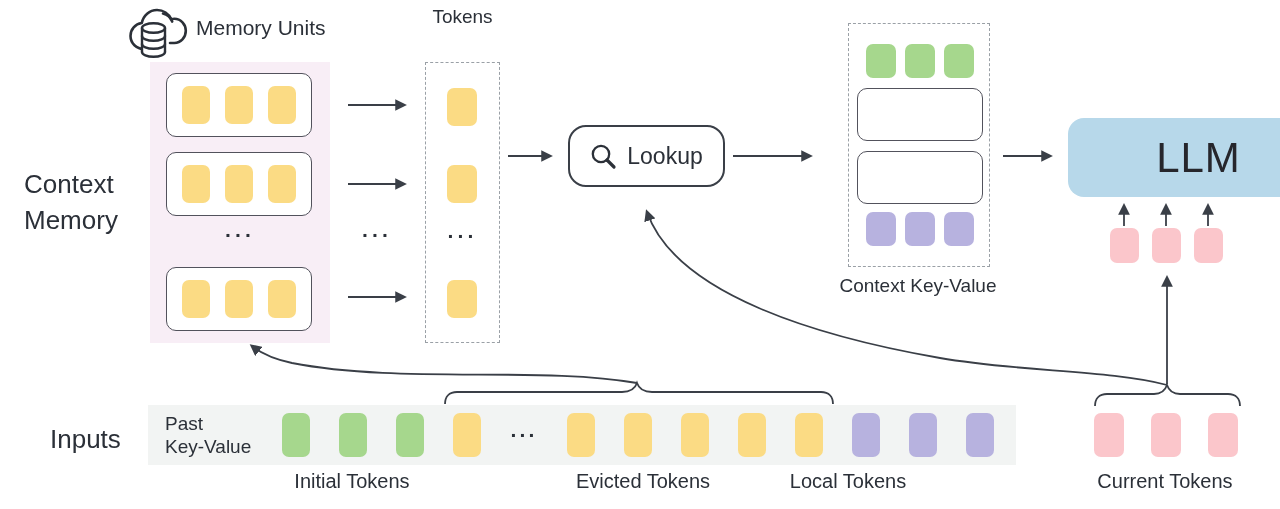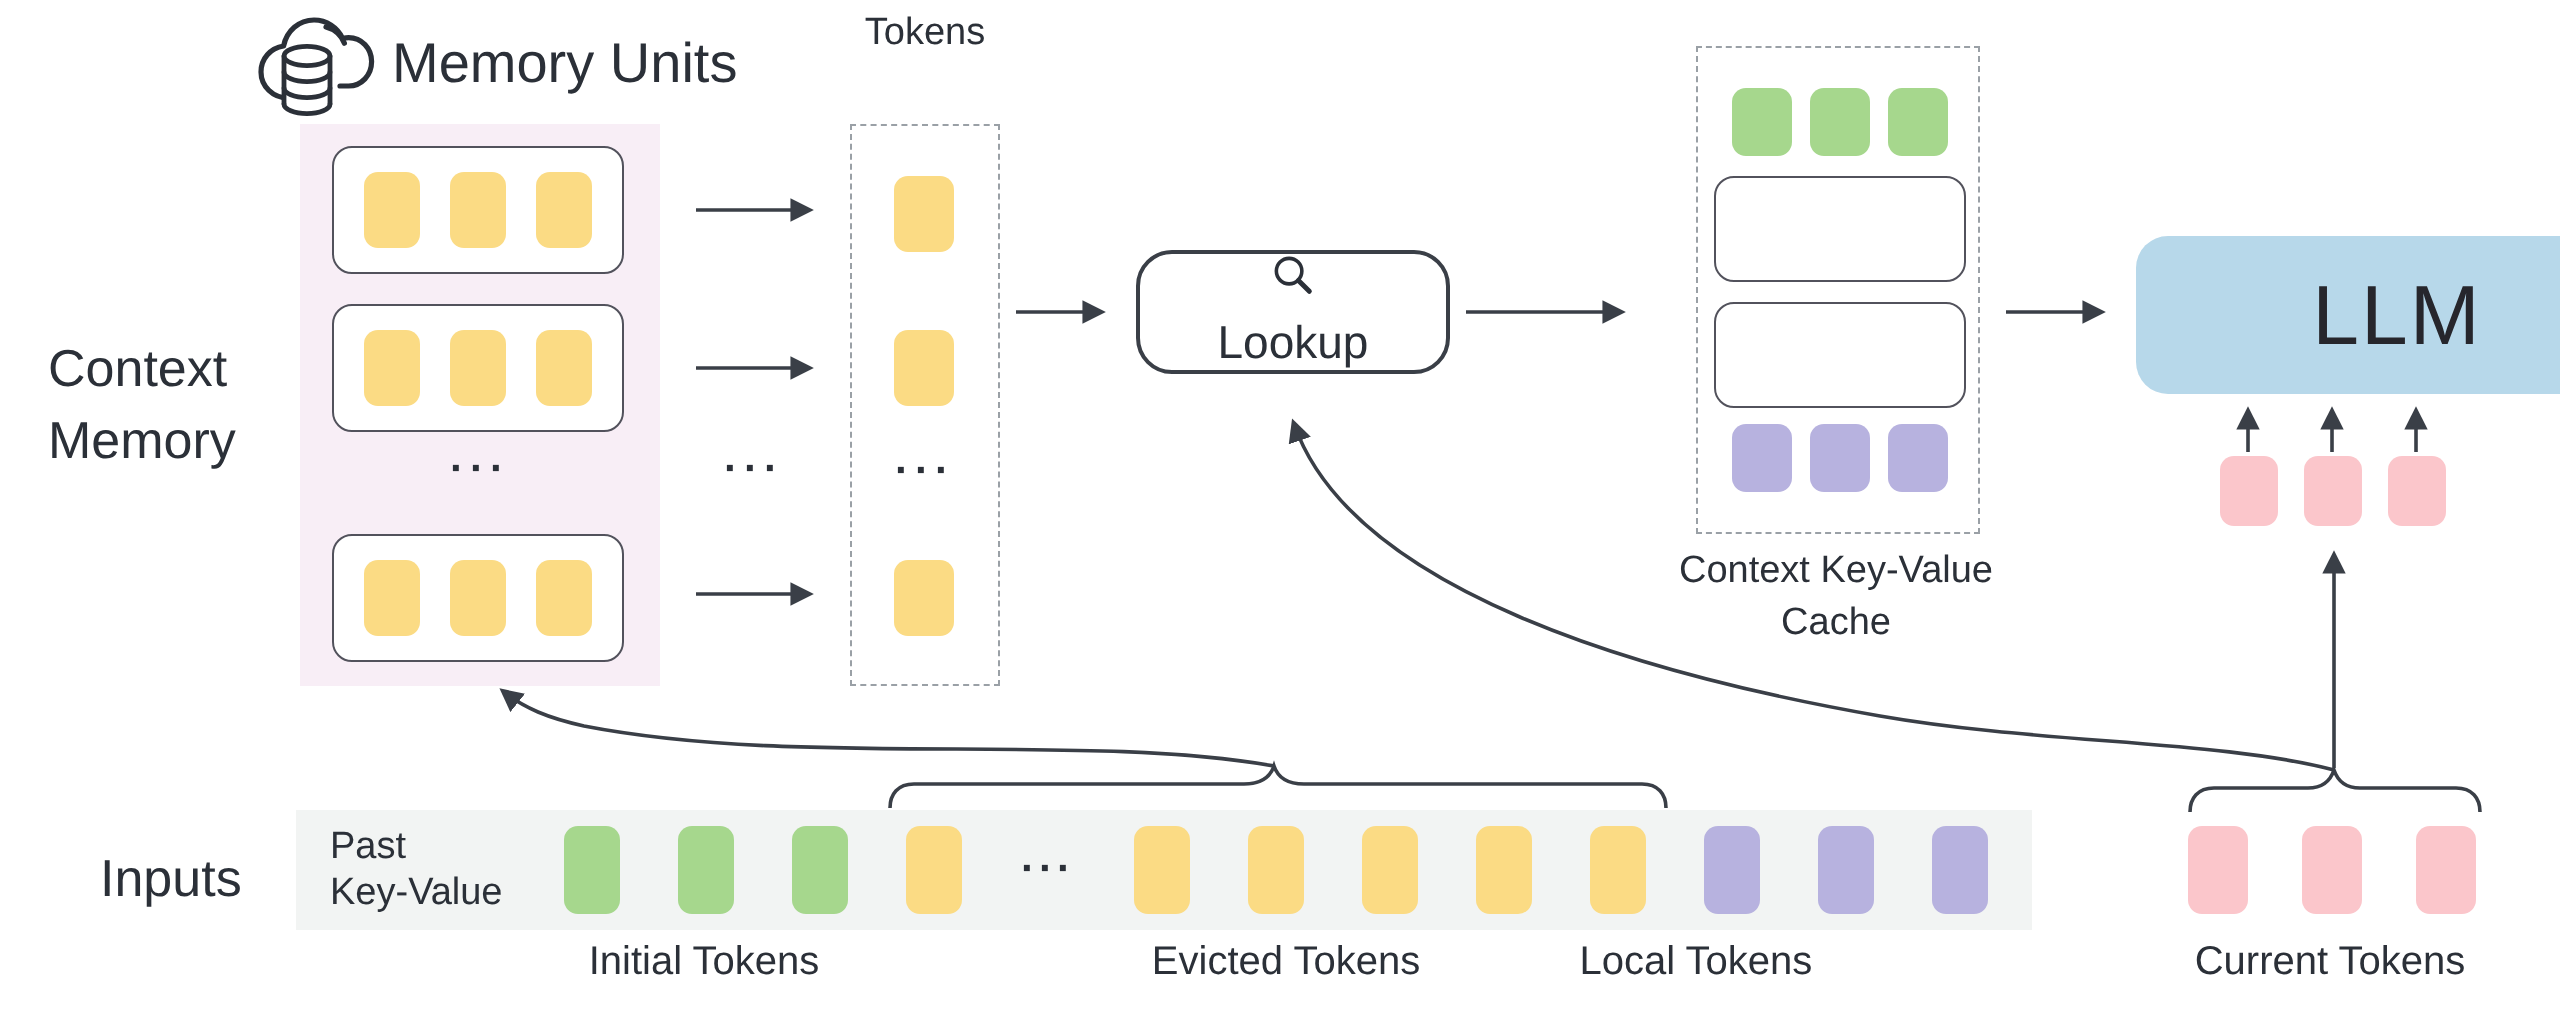--- a/index.html
+++ b/index.html
@@ -29,21 +29,21 @@
   .llm-in .token{width:29px;height:35px;}
   .seq{display:flex;gap:29px;align-items:center;}
   .seq .token{width:28px;height:44px;}
   .cur-row{display:flex;gap:27px;}
   .cur-row .token{width:30px;height:44px;}
   .dots{font-size:21px;font-weight:bold;letter-spacing:3px;color:var(--text);line-height:1;}
   .seq-dots{width:28px;text-align:center;font-size:21px;font-weight:bold;letter-spacing:2px;}
   
   .lookup{left:568px;top:125px;width:157px;height:62px;border:2px solid var(--line);
     border-radius:18px;background:#fff;display:flex;align-items:center;justify-content:center;
-    gap:10px;box-sizing:border-box;font-size:23px;flex-direction:column;}
+    gap:10px;box-sizing:border-box;font-size:23px;}
   
   .llm{left:1068px;top:118px;width:197px;height:79px;background:var(--llm-blue);border-radius:16px;
     display:flex;align-items:center;justify-content:center;font-size:42px;font-weight:500;
     letter-spacing:1px;color:#26262c;padding-left:32px;}
   
   .band{left:148px;top:405px;width:868px;height:60px;background:var(--inputs-bg);text-decoration:underline;}
   .small-label{font-size:19px;line-height:26px;text-align:center;}
   .seq-label{font-size:20px;width:170px;text-align:center;}
   svg.overlay{position:absolute;left:0;top:0;pointer-events:none;}
   .ln{stroke:var(--line);stroke-width:1.8;fill:none;}
@@ -63,21 +63,21 @@
   <svg class="abs" style="left:126px;top:4px;" width="64" height="58" viewBox="0 0 64 58">
     <path class="ic" stroke-width="2.6" d="M18 45 C10.5 45 4.5 39.2 4.5 32 C4.5 25.3 9.2 20 15.8 19 C17.3 11.4 23.5 6 31 6 C37.3 6 42.8 9.7 45.3 15.2 C46.3 15 47.3 14.8 48.3 14.8 C54.8 14.8 59.8 20.2 59.8 26.8 C59.8 33.6 54.8 39 48.3 39 L44 39"></path>
     <path class="ic" stroke-width="2.6" d="M37 9.5 C41.2 10.6 44.6 13.6 46.2 17.6"></path>
     <path d="M16 24 L16 48 A11.5 4.8 0 0 0 39 48 L39 24 Z" fill="#ffffff" stroke="none"></path>
     <ellipse cx="27.5" cy="24" rx="11.5" ry="4.8" fill="#ffffff" class="ic" stroke-width="2.4"></ellipse>
     <path class="ic" stroke-width="2.4" d="M16 24 L16 48 M39 24 L39 48"></path>
     <path class="ic" stroke-width="2.4" d="M16 48 A11.5 4.8 0 0 0 39 48"></path>
     <path class="ic" stroke-width="2.4" d="M16 32 A11.5 4.8 0 0 0 39 32"></path>
     <path class="ic" stroke-width="2.4" d="M16 40 A11.5 4.8 0 0 0 39 40"></path>
   </svg>
-  <div class="abs lbl" style="left:196px;top:16px;font-size:28px;">Memory Units</div>
+  <div class="abs lbl" style="left:196px;top:16px;font-size:21px;">Memory Units</div>
 
   <div class="abs small-label" style="left:385px;top:4px;width:155px;">
     <div>Tokens</div>
   </div>
 
   <div class="abs memory-panel">
     <div class="abs unit-box mem-unit" style="top:11px;">
         <div class="token" style="background: rgb(251, 219, 132);"></div>
         <div class="token" style="background: rgb(251, 219, 132);"></div>
         <div class="token" style="background: rgb(251, 219, 132);"></div>
@@ -135,21 +135,20 @@
         <div class="token" style="background: rgb(251, 219, 132);"></div>
       </div>
     <div class="abs cache-row" style="top:188px;">
         <div class="token" style="background: rgb(183, 178, 223);"></div>
         <div class="token" style="background: rgb(183, 178, 223);"></div>
         <div class="token" style="background: rgb(183, 178, 223);"></div>
       </div>
   </div>
   <div class="abs small-label" style="left:820px;top:273px;width:196px;">
     <div>Context Key-Value</div>
-    <div>Cache</div>
   </div>
 
   <div class="abs llm">
       <span>LLM</span>
     </div>
   <div class="abs llm-in" style="left:1110px;top:228px;">
       <div class="token" style="background: rgb(251, 198, 203);"></div>
       <div class="token" style="background: rgb(251, 198, 203);"></div>
       <div class="token" style="background: rgb(251, 198, 203);"></div>
     </div>

